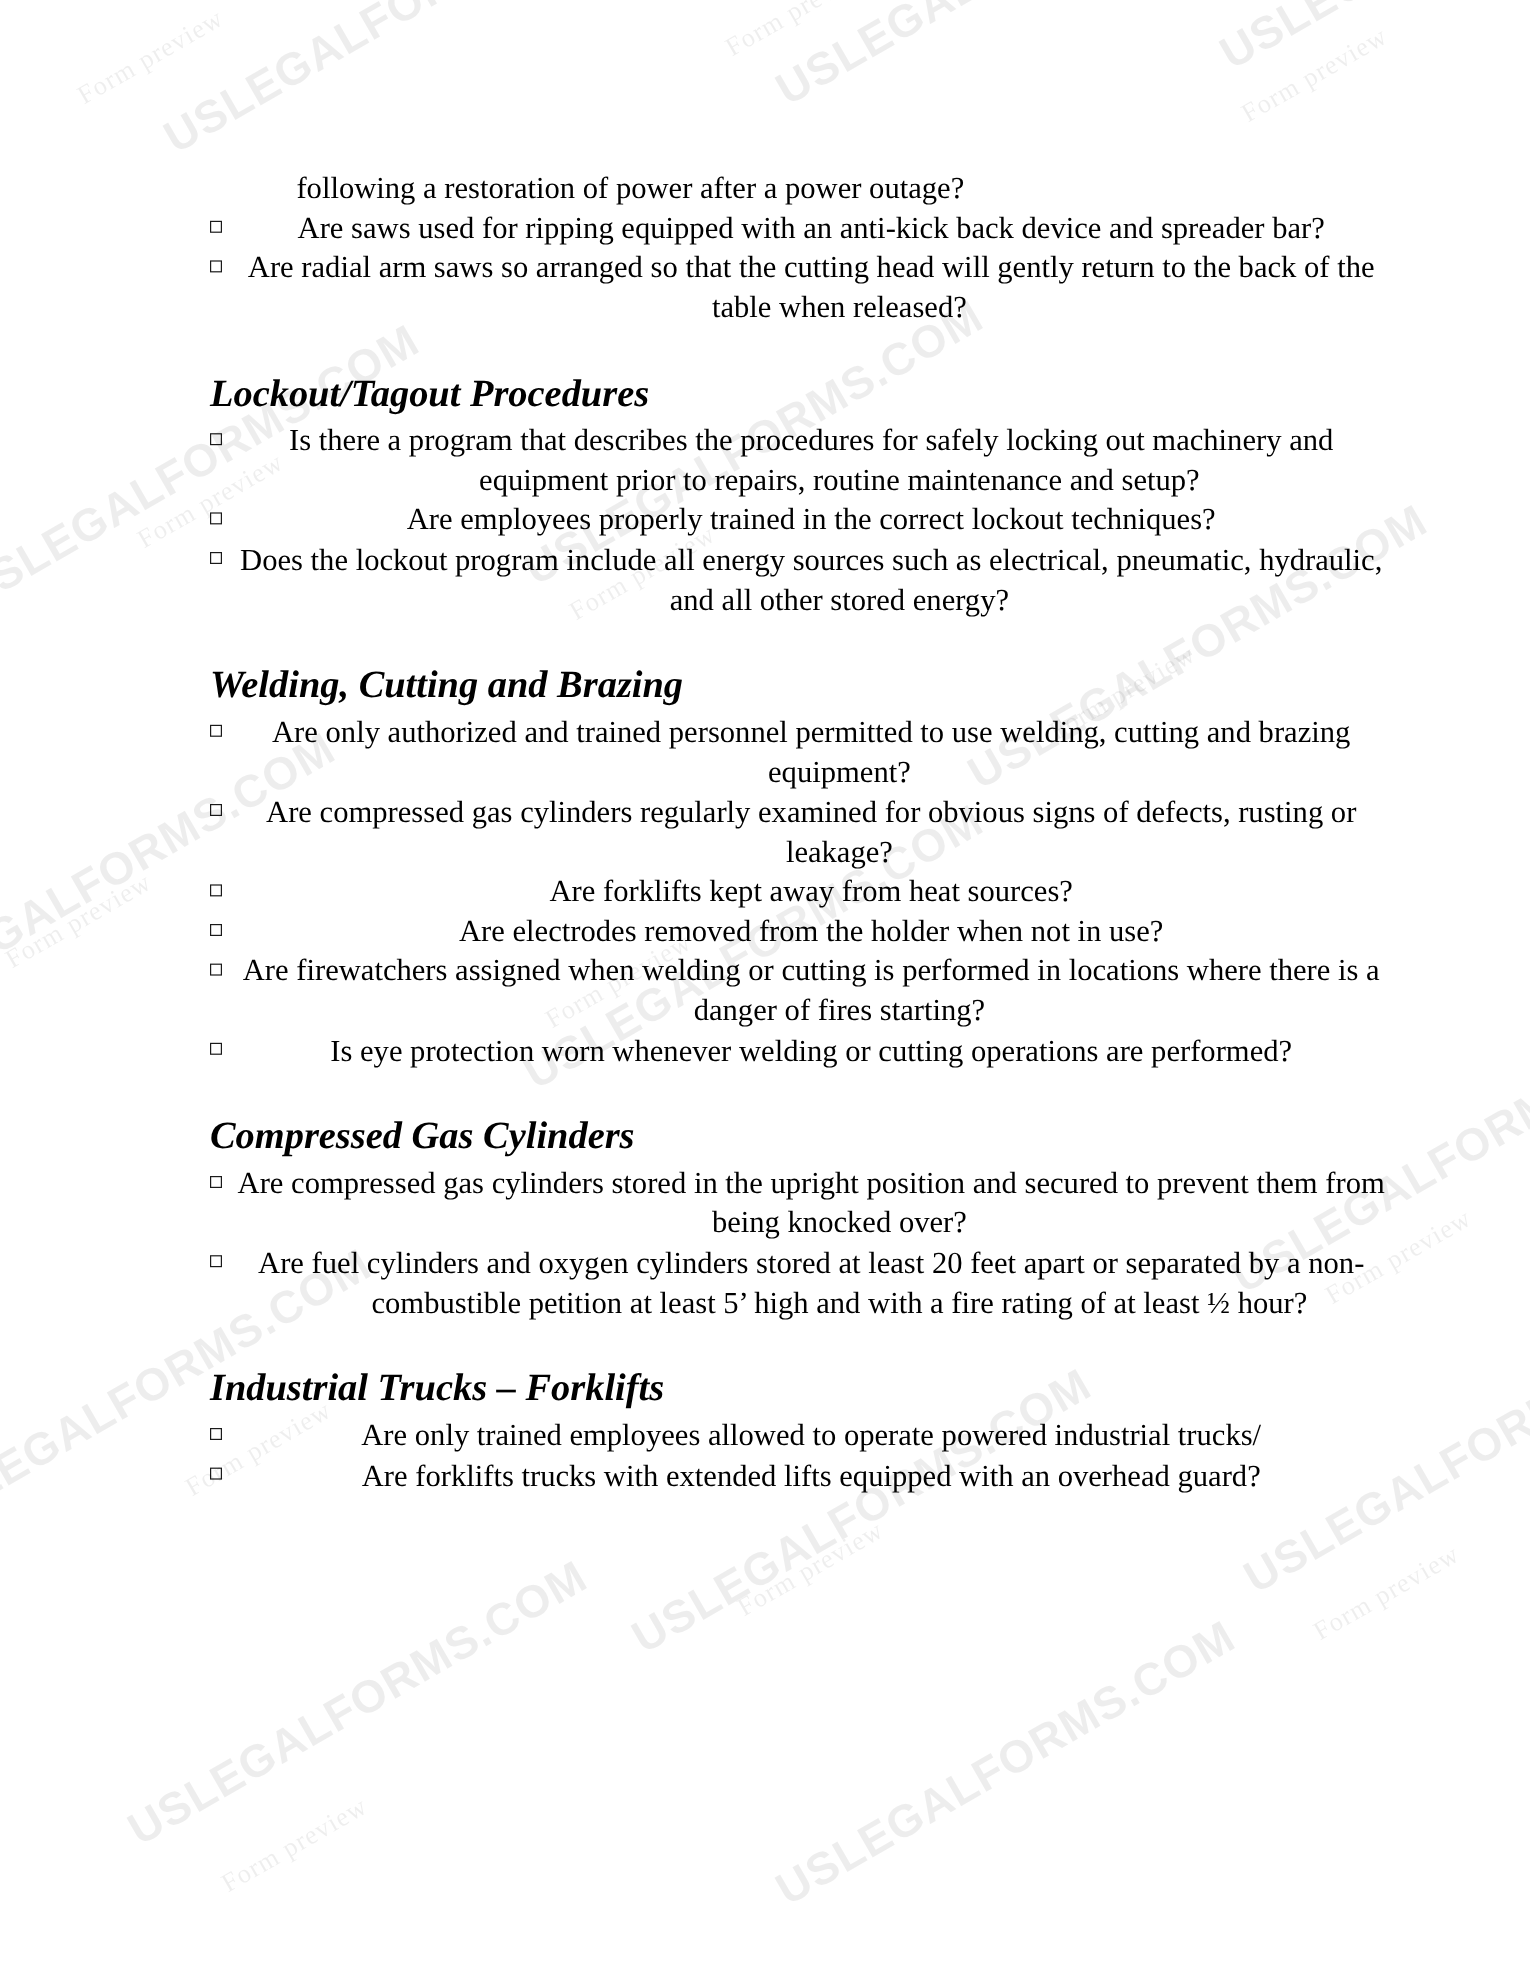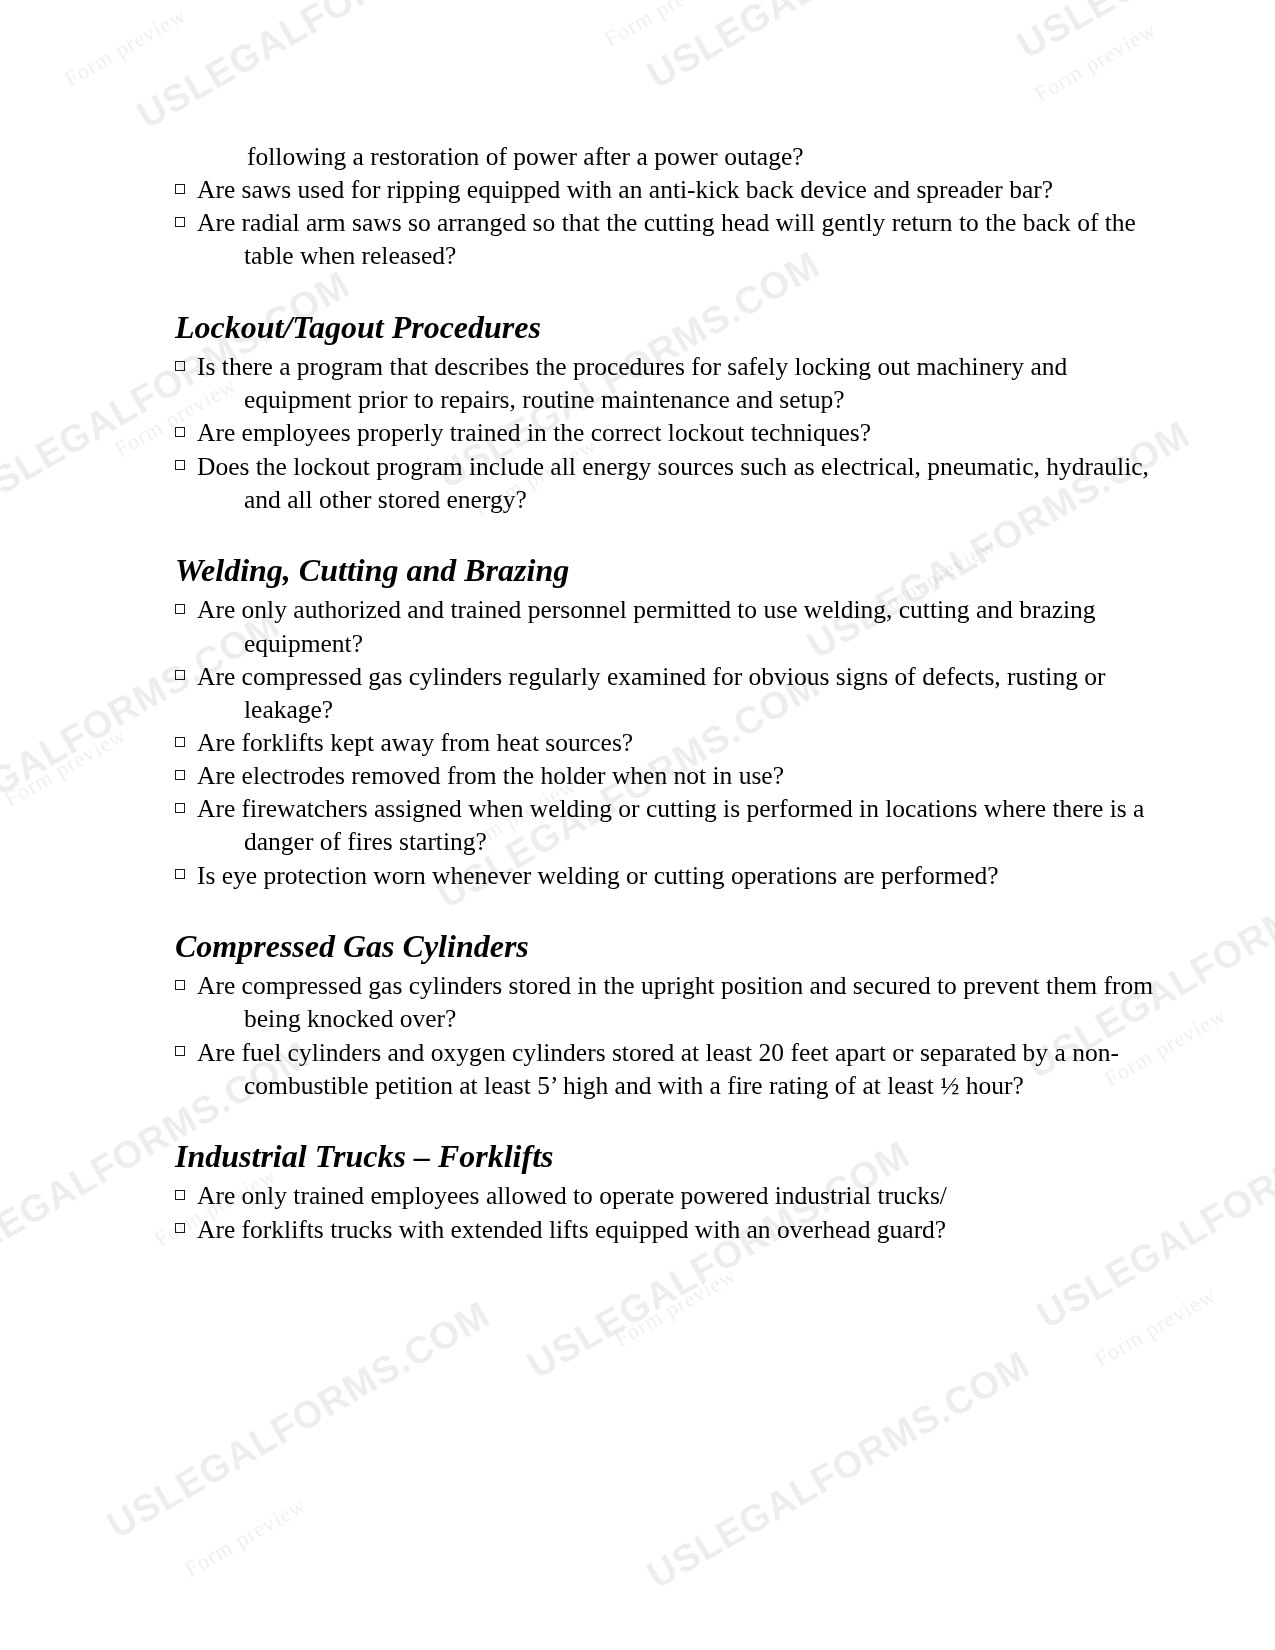--- a/index.html
+++ b/index.html
@@ -97,20 +97,21 @@
     height: 10px;
     border: 1.6px solid #1a1a1a;
     box-sizing: border-box;
     display: inline-block;
   }
   ul.qlist > li .qtext {
     display: block;
   }
   ul.qlist > li .qtext {
     text-indent: 0;
+    text-align: center;
   }
   ul.qlist > li {
     padding-left: 22px;
   }
   ul.qlist > li .qtext {
     margin-left: 0;
   }
   ul.qlist > li .qtext {
     display: block;
     padding-left: 47px;

